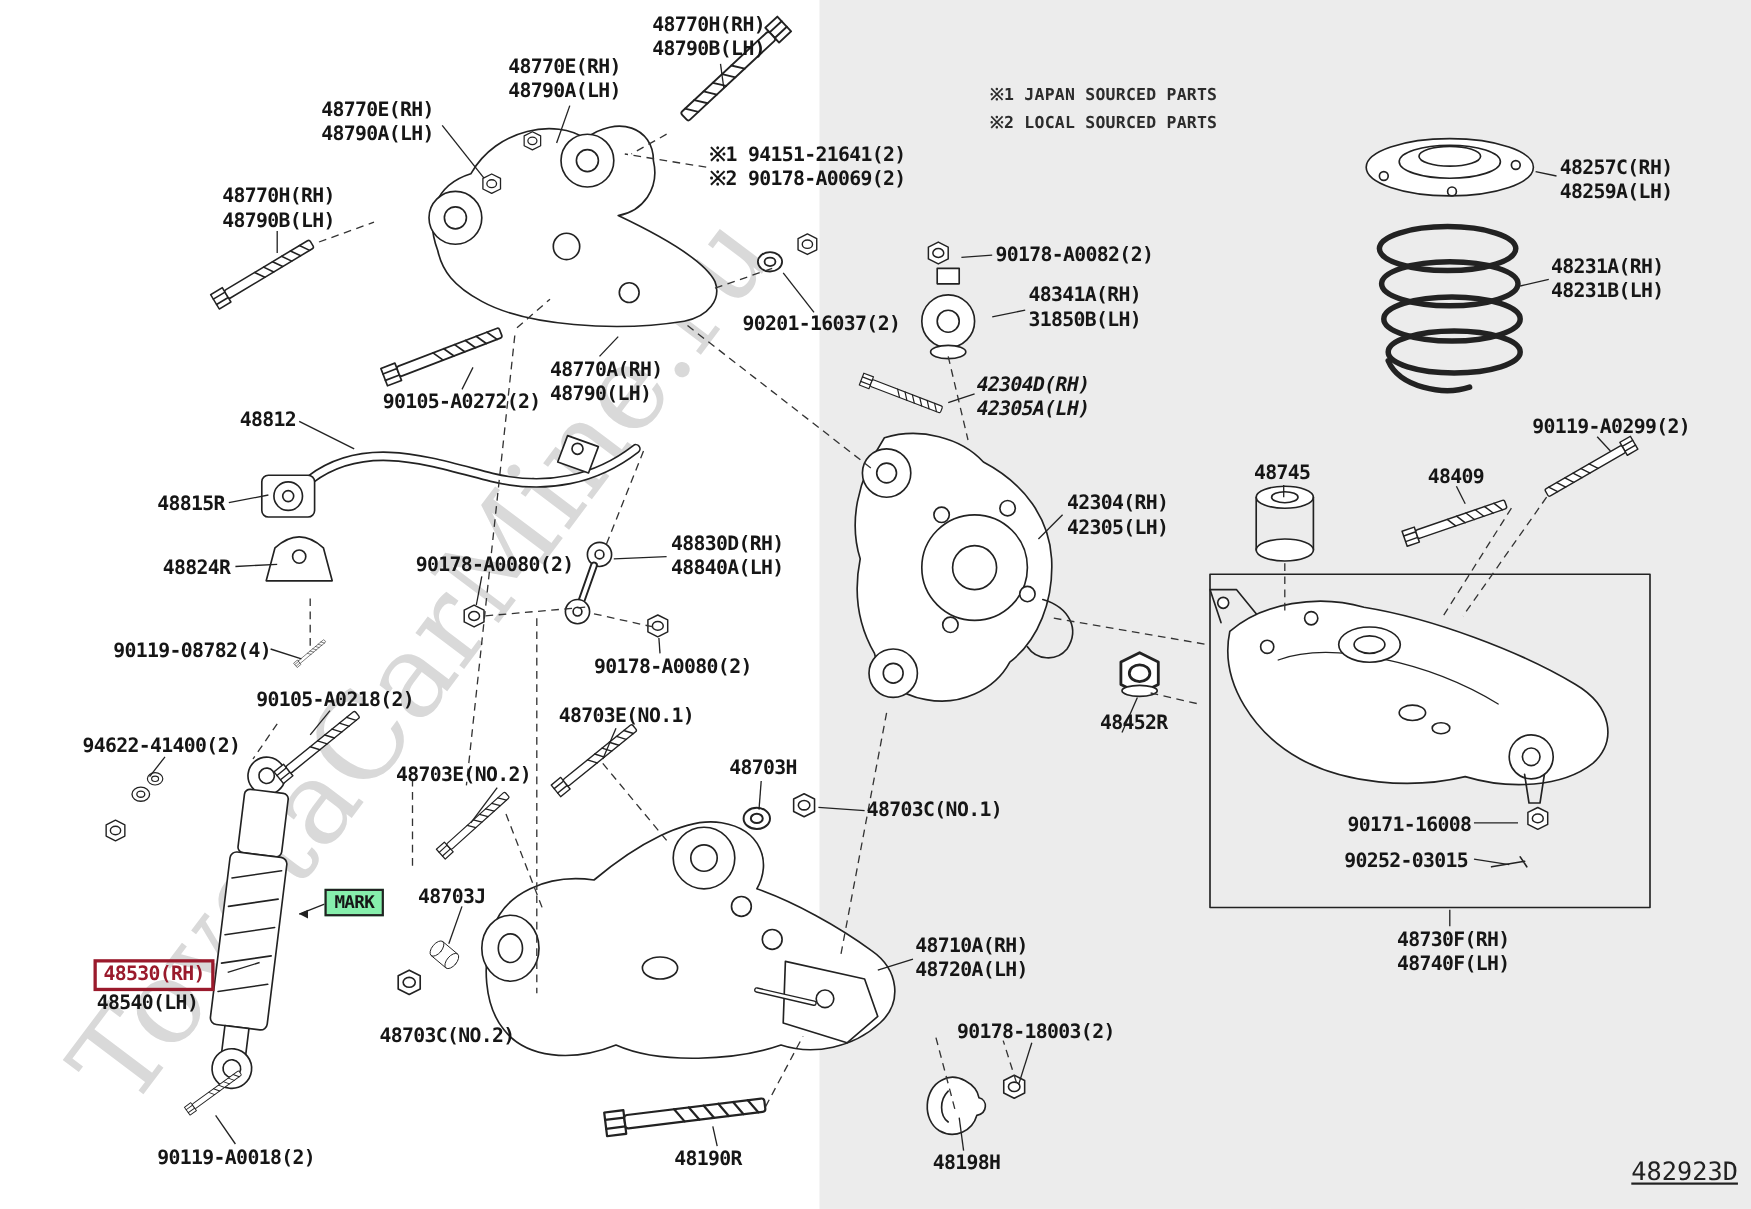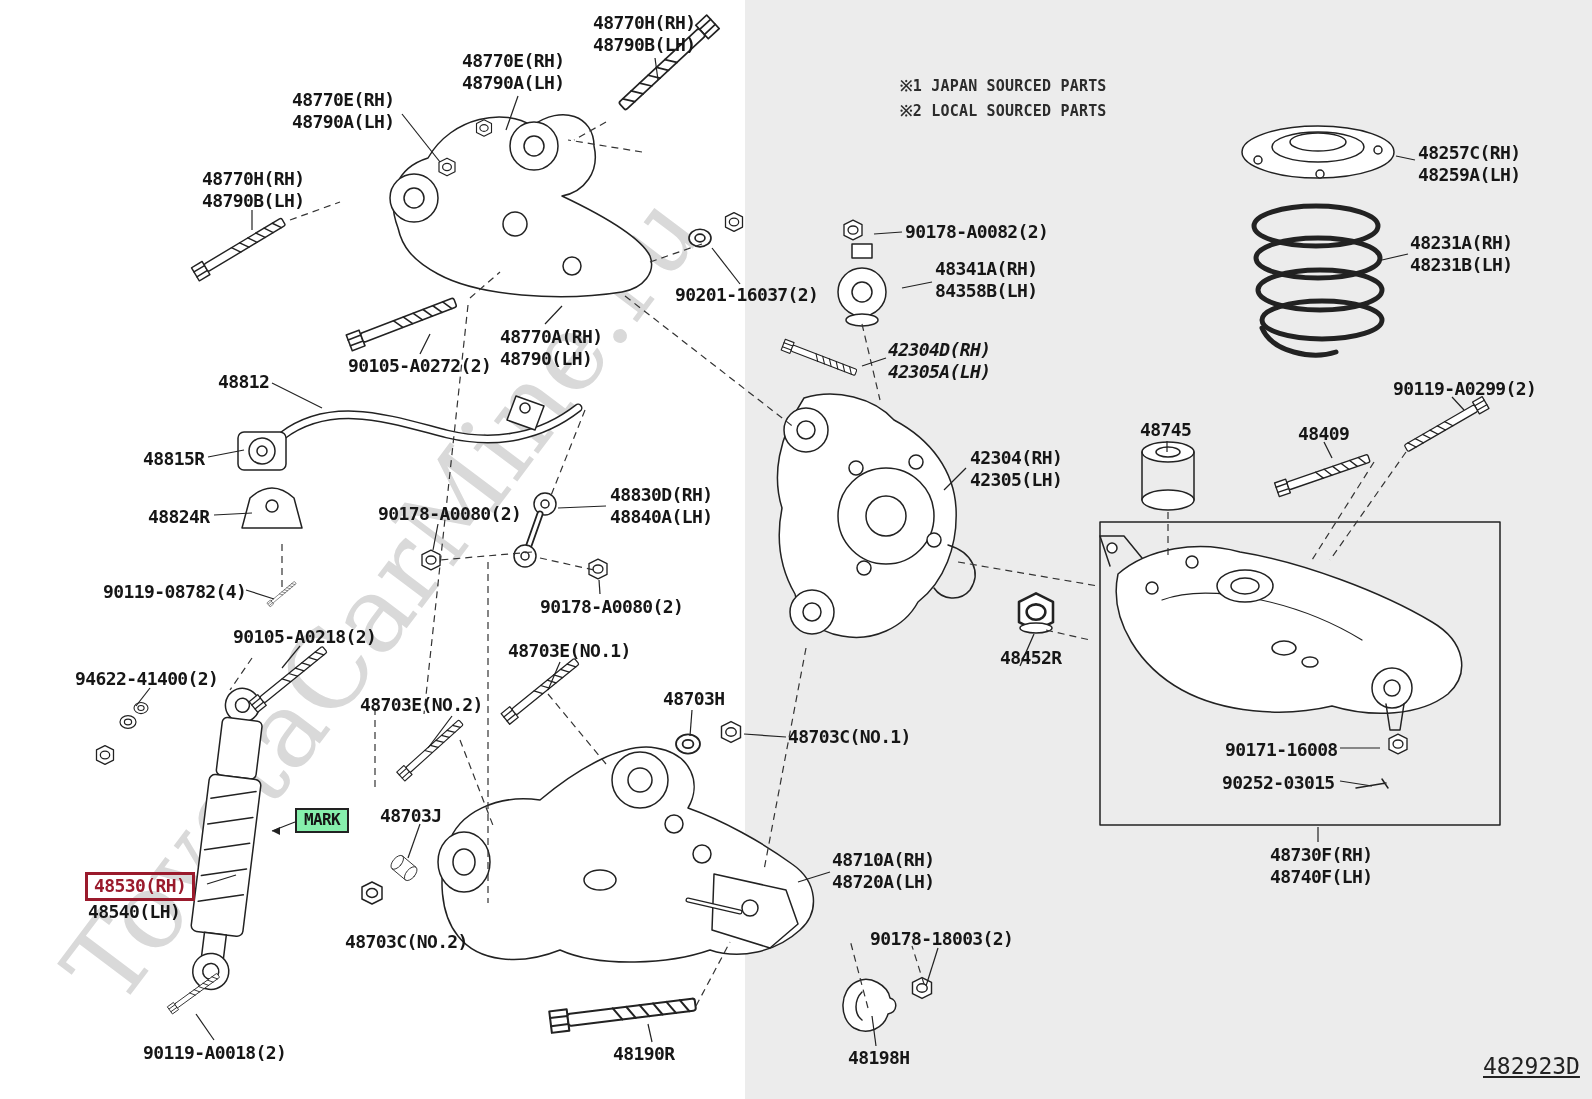--- a/index.html
+++ b/index.html
@@ -310,26 +310,30 @@
         <div>48790A(LH)</div>
       </div>
       <div class="plabel" style="left: 292px; top: 89px;">
         <div>48770E(RH)</div>
         <div>48790A(LH)</div>
       </div>
       <div class="plabel" style="left: 202px; top: 168px;">
         <div>48770H(RH)</div>
         <div>48790B(LH)</div>
       </div>
+      <div class="plabel" style="left: 645px; top: 130px;">
+        <div>※1 94151-21641(2)</div>
+        <div>※2 90178-A0069(2)</div>
+      </div>
       <div class="plabel" style="left: 905px; top: 221px;">
         <div>90178-A0082(2)</div>
       </div>
       <div class="plabel" style="left: 935px; top: 258px;">
         <div>48341A(RH)</div>
-        <div>84358B(LH)</div>
+        <div>31850B(LH)</div>
       </div>
       <div class="plabel" style="left: 675px; top: 284px;">
         <div>90201-16037(2)</div>
       </div>
       <div class="plabel" style="left: 500px; top: 326px;">
         <div>48770A(RH)</div>
         <div>48790(LH)</div>
       </div>
       <div class="plabel" style="left: 348px; top: 355px;">
         <div>90105-A0272(2)</div>

